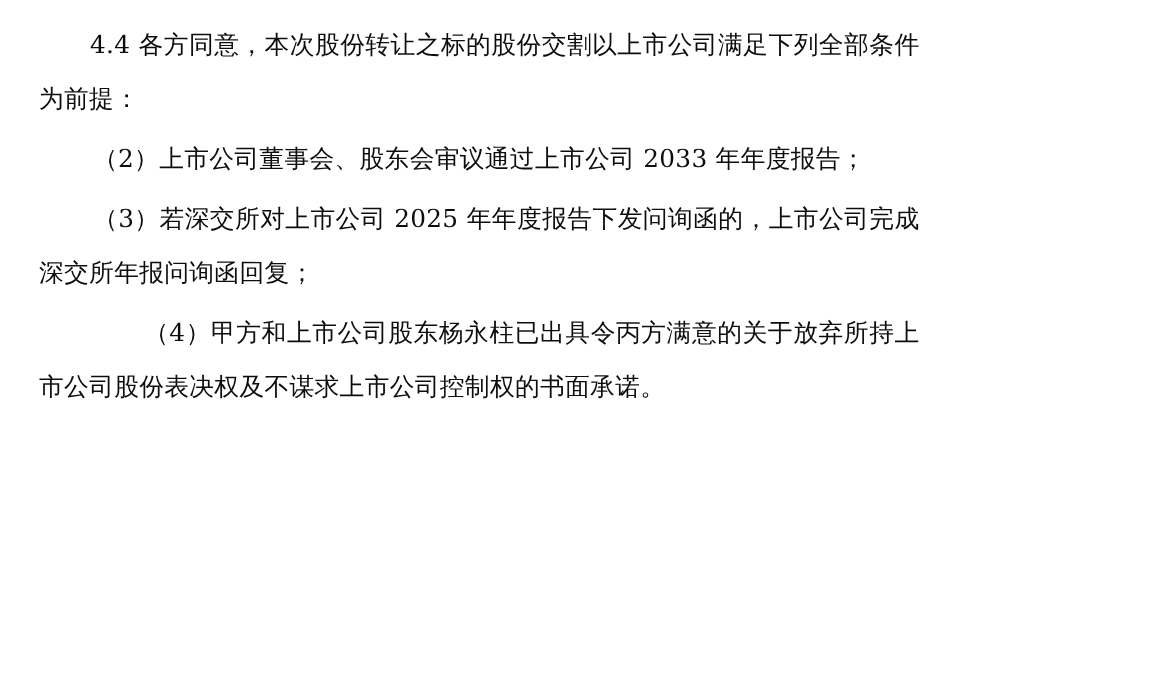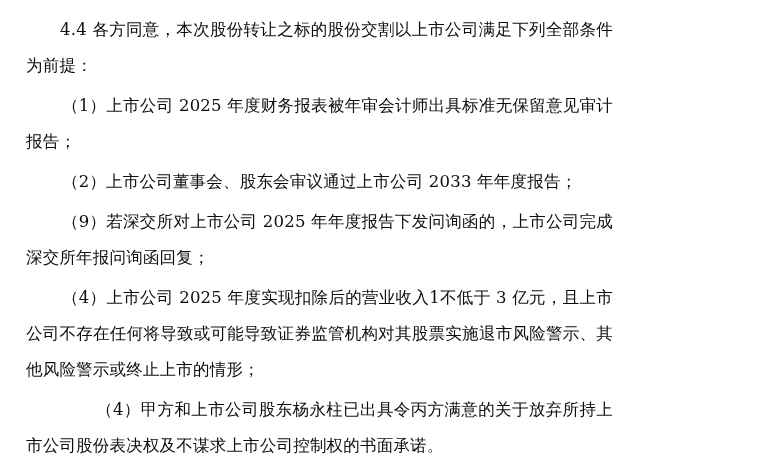--- a/index.html
+++ b/index.html
@@ -33,18 +33,16 @@
   .indent-1 { text-indent: 34px; }
   .indent-2 { text-indent: 36px; }
   .indent-3 { text-indent: 70px; }
   .p-gap { margin-top: 4px; }
 </style>
 </head>
 <body>
 
 <div class="page">
   <p class="para indent-1">4.4 各方同意，本次股份转让之标的股份交割以上市公司满足下列全部条件为前提：</p>
-  <p class="para indent-2 p-gap">（1）上市公司 2025 年度财务报表被年审会计师出具标准无保留意见审计报告；</p>
   <p class="para indent-2 p-gap">（2）上市公司董事会、股东会审议通过上市公司 2033 年年度报告；</p>
-  <p class="para indent-2 p-gap">（9）若深交所对上市公司 2025 年年度报告下发问询函的，上市公司完成深交所年报问询函回复；</p>
-  <p class="para indent-2 p-gap">（4）上市公司 2025 年度实现扣除后的营业收入1不低于 3 亿元，且上市公司不存在任何将导致或可能导致证券监管机构对其股票实施退市风险警示、其他风险警示或终止上市的情形；</p>
+  <p class="para indent-2 p-gap">（3）若深交所对上市公司 2025 年年度报告下发问询函的，上市公司完成深交所年报问询函回复；</p>
   <p class="para indent-3 p-gap">（4）甲方和上市公司股东杨永柱已出具令丙方满意的关于放弃所持上市公司股份表决权及不谋求上市公司控制权的书面承诺。</p>
 </div>
 
 </body></html>

